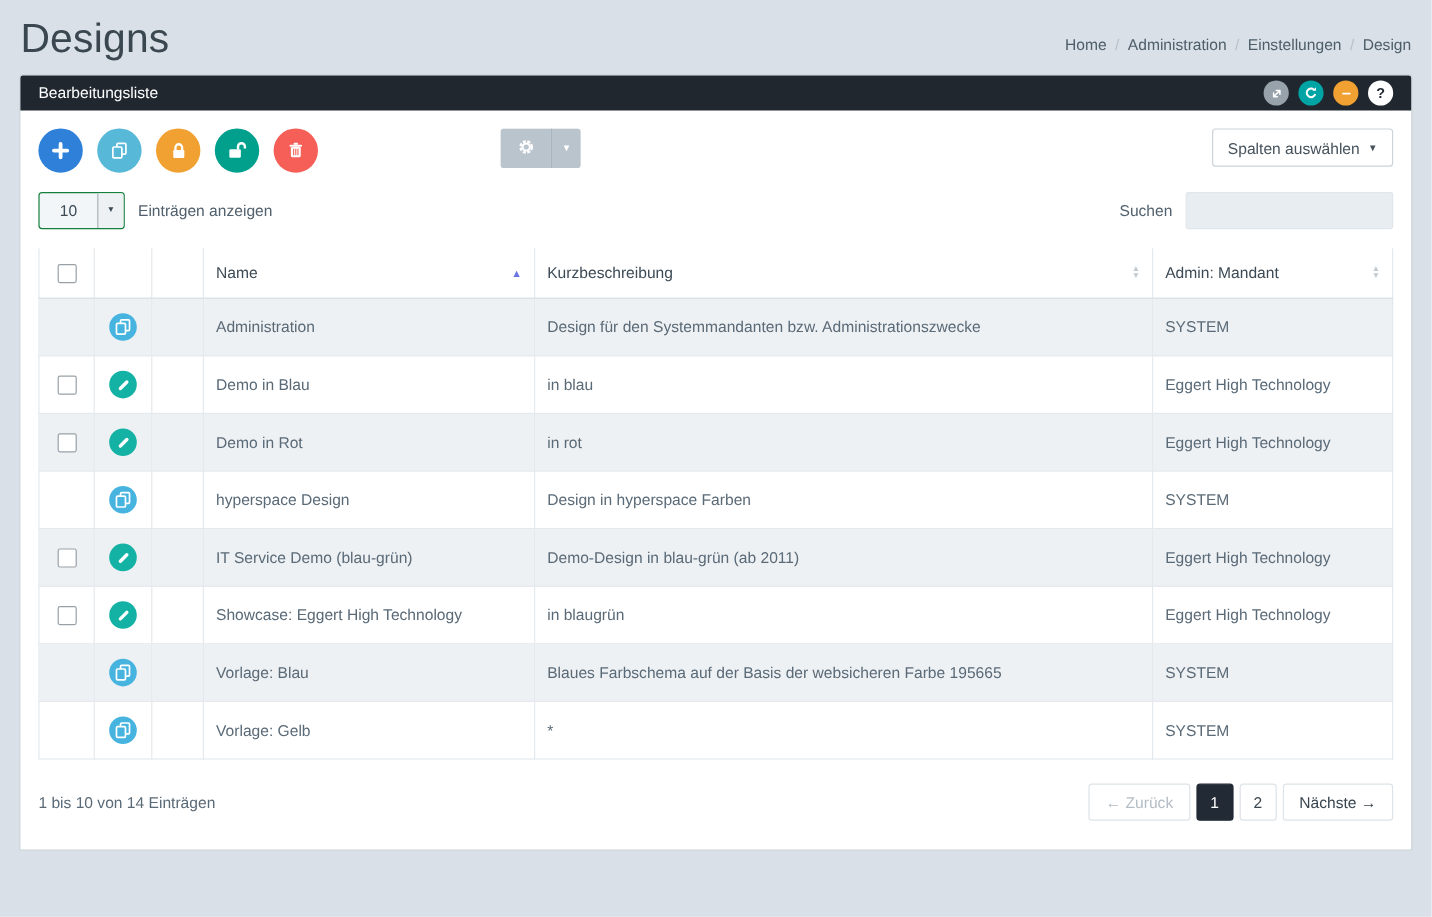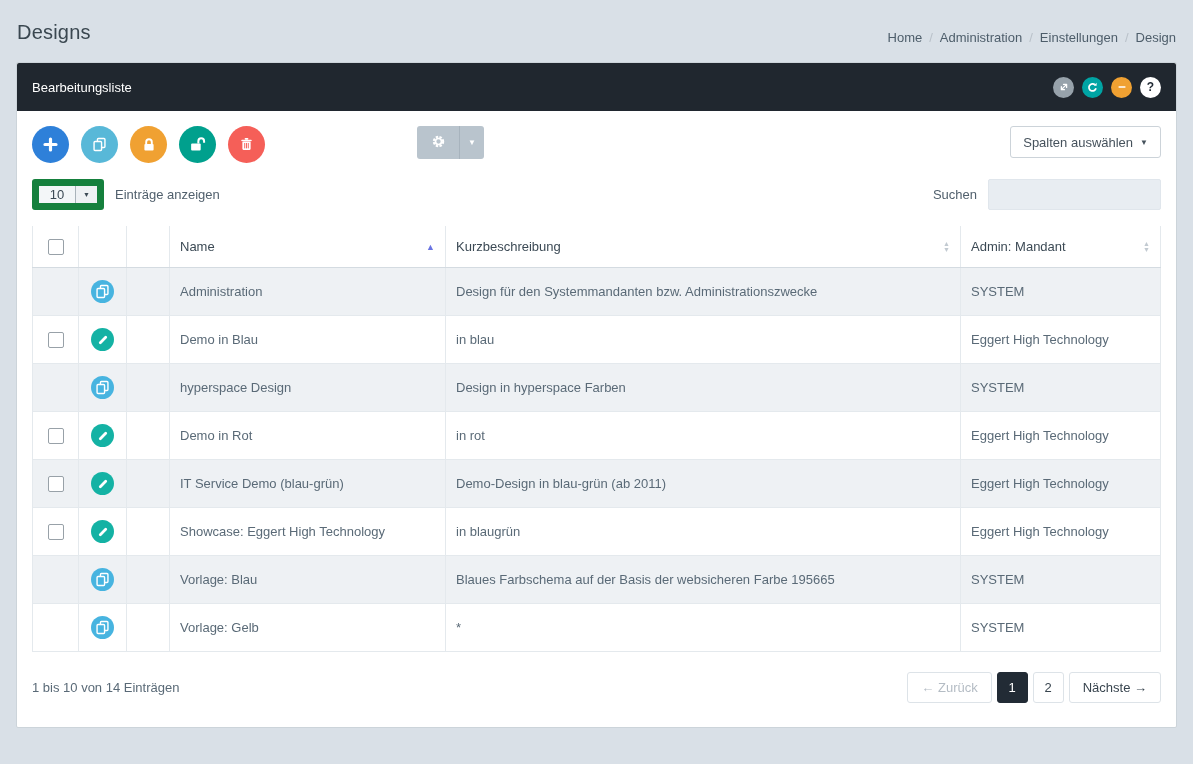--- a/index.html
+++ b/index.html
@@ -9,32 +9,32 @@
     font-family: "Liberation Sans", "DejaVu Sans", sans-serif;
     font-size: 13px;
     color: #5a6a77;
   }
 
   
   .page-header {
     display: flex; justify-content: space-between; align-items: center;
     padding: 12px 17px 10px 17px; height: 62px;
   }
-  .page-title { font-size: 20px; font-weight: 400; color: #3a4750; letter-spacing: .2px; }
+  .page-title { font-size: 34px; font-weight: 400; color: #3a4750; letter-spacing: .2px; }
   .breadcrumb { font-size: 13px; color: #4d5d6a; display: flex; align-items: center; margin-top: 11px; }
   .bc-item { cursor: pointer; }
   .bc-sep { color: #b9c1c9; margin: 0 7px; }
 
   
   .panel {
     margin: 0 16px; background: #ffffff;
     border: 1px solid #ccd4da; border-radius: 2px;
   }
   .panel-header {
-    background: #20272f; color: #fff; height: 48px;
+    background: #20272f; color: #fff; height: 29px;
     display: flex; align-items: center; padding: 0 15px;
     border-radius: 2px 2px 0 0;
   }
   .panel-header-title { font-size: 13px; font-weight: 400; }
   .panel-header-icons { margin-left: auto; display: flex; align-items: center; gap: 8px; }
   .ph-icon {
     width: 21px; height: 21px; border-radius: 50%;
     display: inline-flex; align-items: center; justify-content: center; cursor: pointer;
   }
   .ph-icon .q { font-weight: bold; color: #222b35; font-size: 12px; }
@@ -58,21 +58,21 @@
     background: #fff; border: 1px solid #ccd3d9; border-radius: 3px;
     color: #46525c; font-size: 13px; cursor: pointer;
     display: inline-flex; align-items: center; gap: 7px;
     font-family: inherit;
   }
   .caret-down { font-size: 8px; color: #46525c; }
 
   
   .controls-row { display: flex; align-items: center; padding: 16px 15px 16px 15px; }
   .length-select {
-    display: inline-flex; width: 72px; height: 31px; border: 7px solid #15803d;
+    display: inline-flex; width: 72px; height: 31px; border: 1px solid #15803d;
     border-radius: 3px; background: #f3f6f8; overflow: hidden; cursor: pointer;
   }
   .length-value { flex: 1; display: flex; align-items: center; justify-content: center; color: #3c4a55; }
   .length-arrow {
     width: 22px; border-left: 1px solid #a9b3ba; display: flex;
     align-items: center; justify-content: center; font-size: 7px; color: #3c4a55;
     background: #eef1f4;
   }
   .length-label { margin-left: 11px; color: #51606d; }
   .search-wrap { margin-left: auto; display: flex; align-items: center; }
@@ -225,21 +225,21 @@
       <span>Spalten auswählen</span>
       <span class="caret-down">▼</span>
     </button>
   </div>
 
   <div class="controls-row">
     <span class="length-select">
       <span class="length-value">10</span>
       <span class="length-arrow">▼</span>
     </span>
-    <span class="length-label">Einträge anzeigen</span>
+    <span class="length-label">Einträgen anzeigen</span>
     <span class="search-wrap">
       <span class="search-label">Suchen</span>
       <input class="search-input" type="text" value="" style="">
     </span>
   </div>
 
   <div class="table-wrap">
     <table>
       <colgroup>
         <col class="c-check">
@@ -300,43 +300,43 @@
                 <svg viewBox="0 0 16 16" width="16" height="16">
                   <path d="M5.3 10.7 10.7 5.3" stroke="#fff" stroke-width="2.8" stroke-linecap="round"></path>
                 </svg>
               </span></td>
             <td></td>
             <td>Demo in Blau</td>
             <td>in blau</td>
             <td>Eggert High Technology</td>
           </tr>
           <tr>
+            <td class="cell-check"><span class="cbx"></span></td>
+            <td class="cell-icon"><span class="row-icon" style="background:#14b2a4">
+                <svg viewBox="0 0 16 16" width="16" height="16">
+                  <path d="M5.3 10.7 10.7 5.3" stroke="#fff" stroke-width="2.8" stroke-linecap="round"></path>
+                </svg>
+              </span></td>
+            <td></td>
+            <td>Demo in Rot</td>
+            <td>in rot</td>
+            <td>Eggert High Technology</td>
+          </tr>
+          <tr>
             <td class="cell-check"></td>
             <td class="cell-icon"><span class="row-icon" style="background:#47b4e0">
                 <svg viewBox="0 0 16 16" width="15" height="15">
                   <rect x="5.8" y="1.6" width="8" height="9.6" rx="1" fill="none" stroke="#fff" stroke-width="1.5"></rect>
                   <rect x="2.2" y="4.8" width="8" height="9.6" rx="1" fill="#47b4e0" stroke="#fff" stroke-width="1.5"></rect>
                 </svg>
               </span></td>
             <td></td>
             <td>hyperspace Design</td>
             <td>Design in hyperspace Farben</td>
             <td>SYSTEM</td>
-          </tr>
-          <tr>
-            <td class="cell-check"><span class="cbx"></span></td>
-            <td class="cell-icon"><span class="row-icon" style="background:#14b2a4">
-                <svg viewBox="0 0 16 16" width="16" height="16">
-                  <path d="M5.3 10.7 10.7 5.3" stroke="#fff" stroke-width="2.8" stroke-linecap="round"></path>
-                </svg>
-              </span></td>
-            <td></td>
-            <td>Demo in Rot</td>
-            <td>in rot</td>
-            <td>Eggert High Technology</td>
           </tr>
           <tr>
             <td class="cell-check"><span class="cbx"></span></td>
             <td class="cell-icon"><span class="row-icon" style="background:#14b2a4">
                 <svg viewBox="0 0 16 16" width="16" height="16">
                   <path d="M5.3 10.7 10.7 5.3" stroke="#fff" stroke-width="2.8" stroke-linecap="round"></path>
                 </svg>
               </span></td>
             <td></td>
             <td>IT Service Demo (blau-grün)</td>

